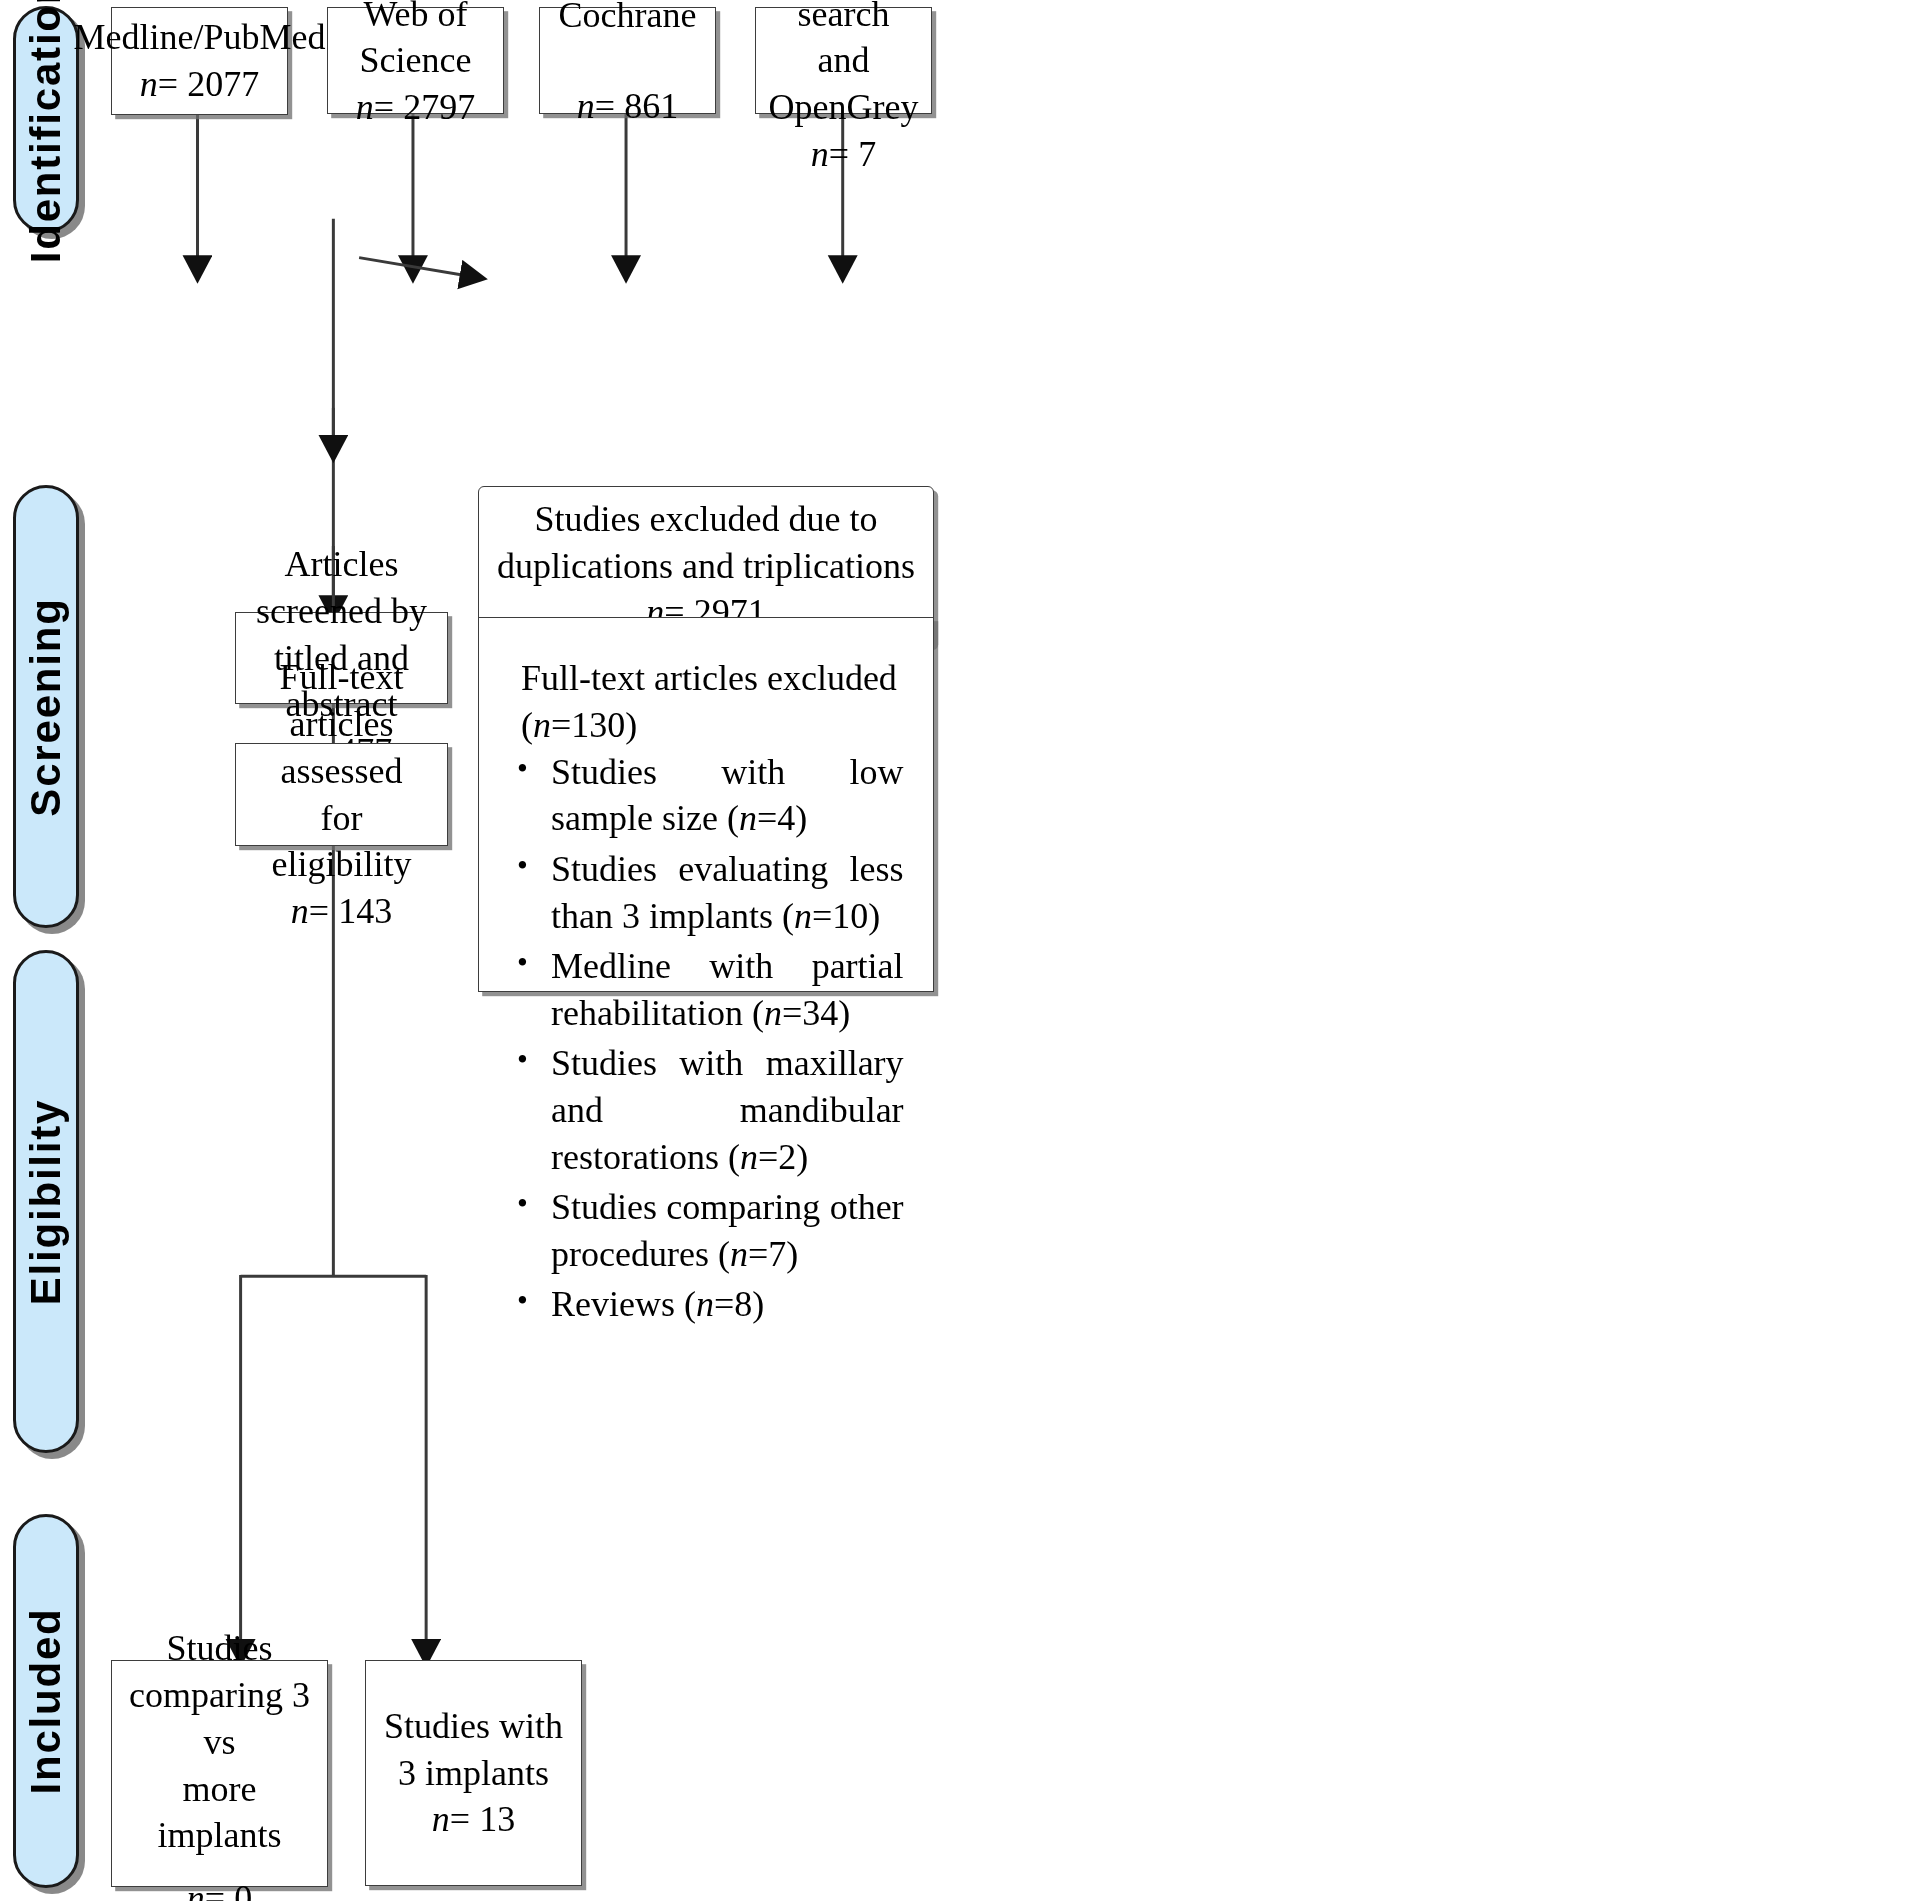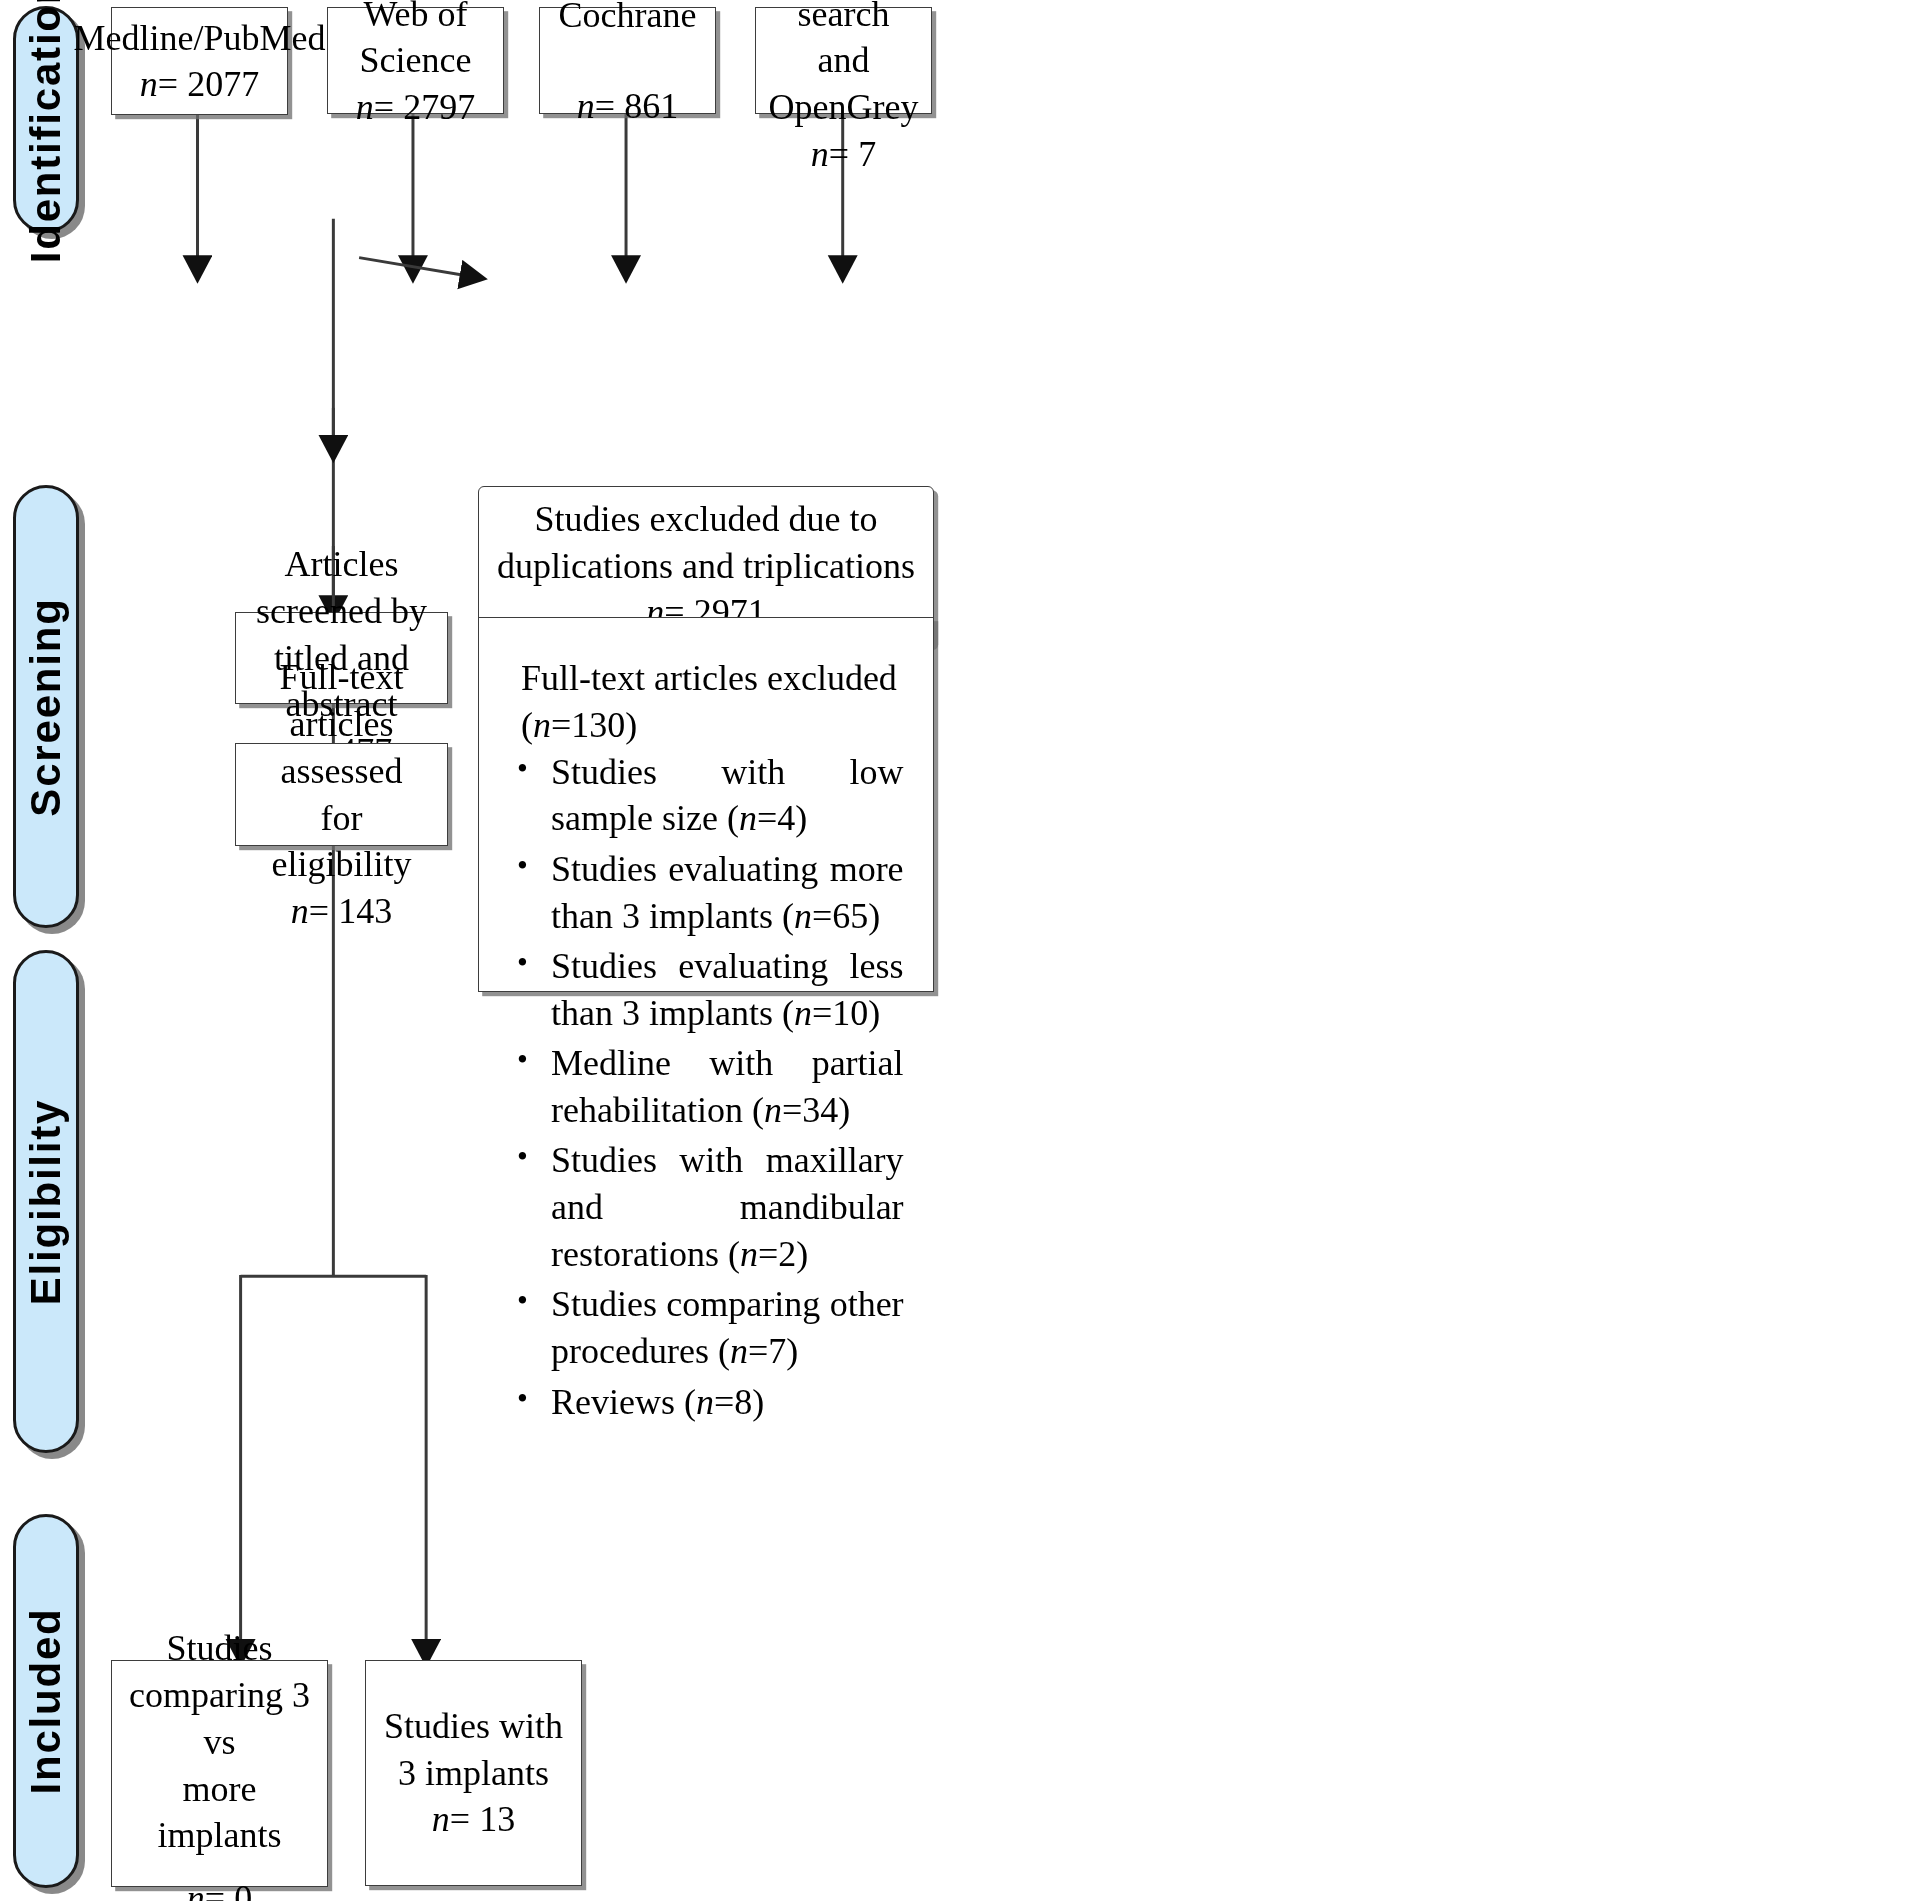--- a/index.html
+++ b/index.html
@@ -153,21 +153,21 @@
   </div>
 
   <div class="stage" style="left:13px; top:950px; width:66px; height:503px;">
     <span class="stage-label">Eligibility</span>
   </div>
 
   <div class="stage" style="left:13px; top:1514px; width:66px; height:374px;">
     <span class="stage-label">Included</span>
   </div>
 
-  <div class="node" style="left:111px; top:7.2px; width:177px; height:108px;justify-content:flex-end;">
+  <div class="node" style="left:111px; top:7.2px; width:177px; height:108px;">
     <div class="line">Medline/PubMed</div>
     <div class="nval"><i class="nitalic">n</i><span>= 2077</span></div>
   </div>
 
   <div class="node" style="left:327px; top:7.2px; width:177px; height:107px;">
     <div class="line">Web of Science</div>
     <div class="nval"><i class="nitalic">n</i><span>= 2797</span></div>
   </div>
 
   <div class="node" style="left:539px; top:7.2px; width:177px; height:107px;gap:44px;">
@@ -198,21 +198,20 @@
 for eligibility</div>
     <div class="nval"><i class="nitalic">n</i><span>= 143</span></div>
   </div>
 
   <div class="node listbox" style="left:478px; top:617px; width:456px; height:375px;">
     <div class="lb-title">
       <span>Full-text articles excluded (</span><i class="nitalic">n</i><span>=130)</span>
     </div>
     <ul>
       <li><span>Studies with low sample size (</span><i class="nitalic">n</i><span>=4)</span></li>
-      <li><span>Studies evaluating more than 3 implants (</span><i class="nitalic">n</i><span>=65)</span></li>
       <li><span>Studies evaluating less than 3 implants (</span><i class="nitalic">n</i><span>=10)</span></li>
       <li><span>Medline with partial rehabilitation (</span><i class="nitalic">n</i><span>=34)</span></li>
       <li><span>Studies with maxillary and mandibular restorations (</span><i class="nitalic">n</i><span>=2)</span></li>
       <li><span>Studies comparing other procedures (</span><i class="nitalic">n</i><span>=7)</span></li>
       <li><span>Reviews (</span><i class="nitalic">n</i><span>=8)</span></li>
     </ul>
   </div>
 
   <div class="node" style="left:111px; top:1660px; width:217px; height:227px;gap:16px;">
     <div class="line">Studies comparing 3 vs

